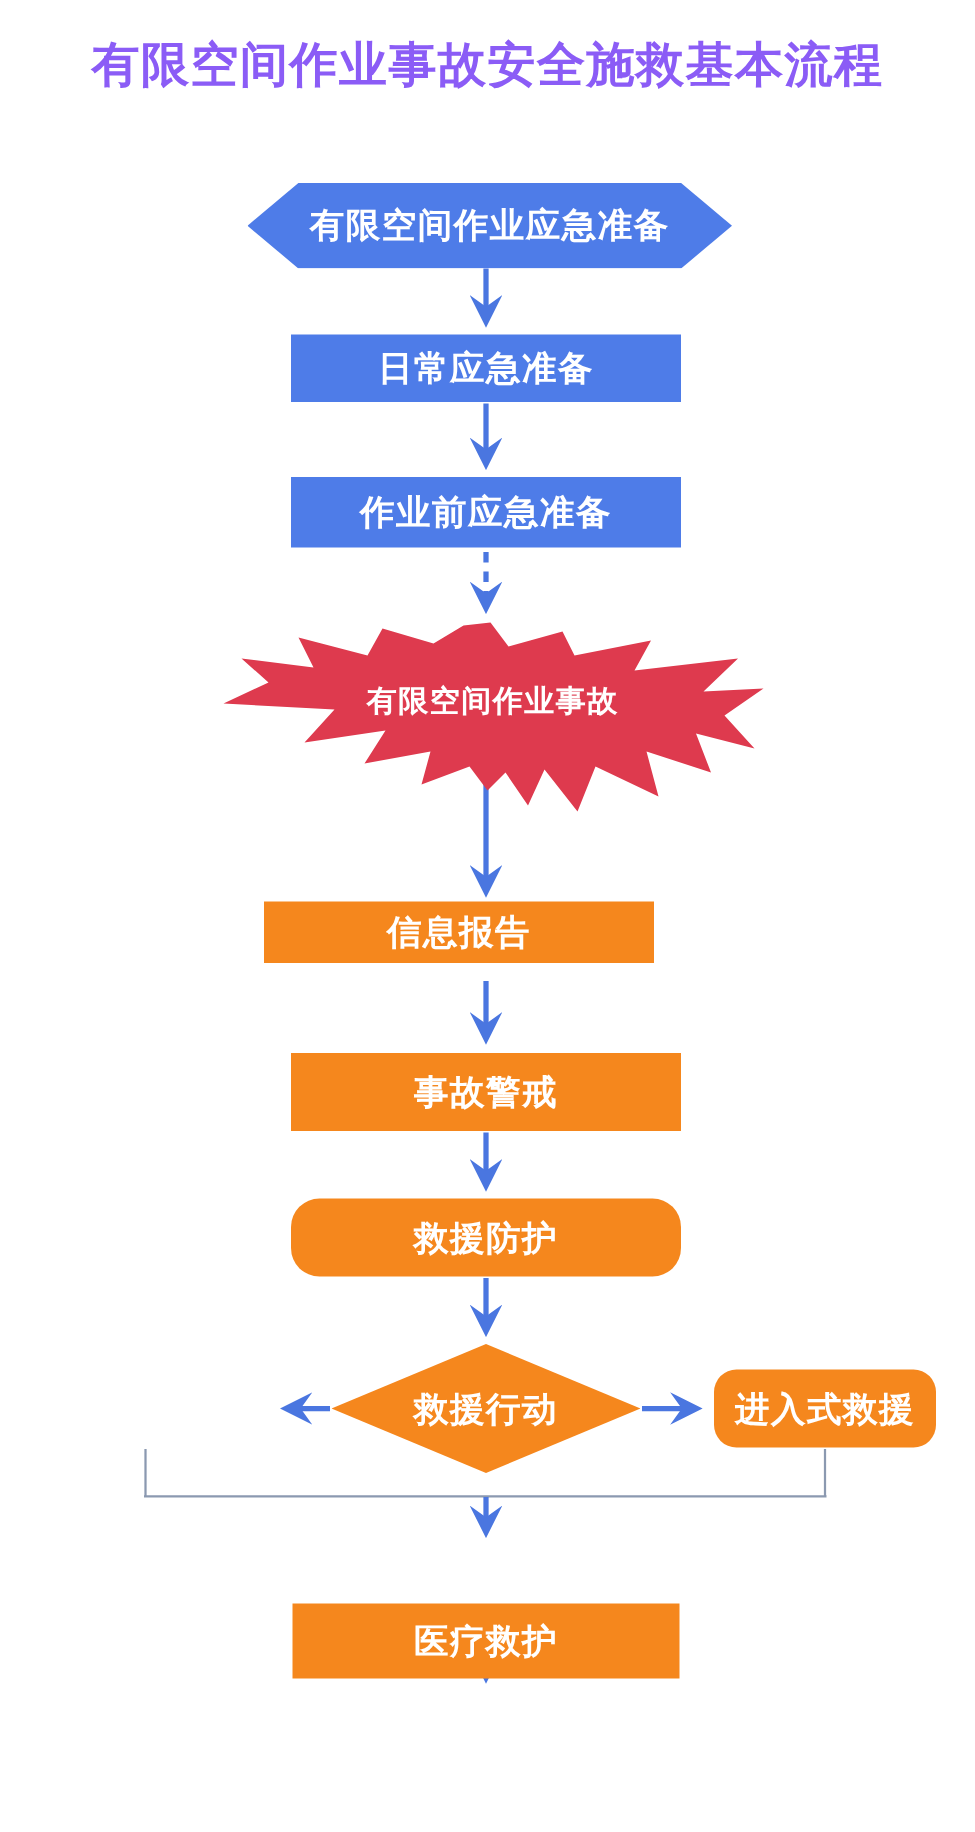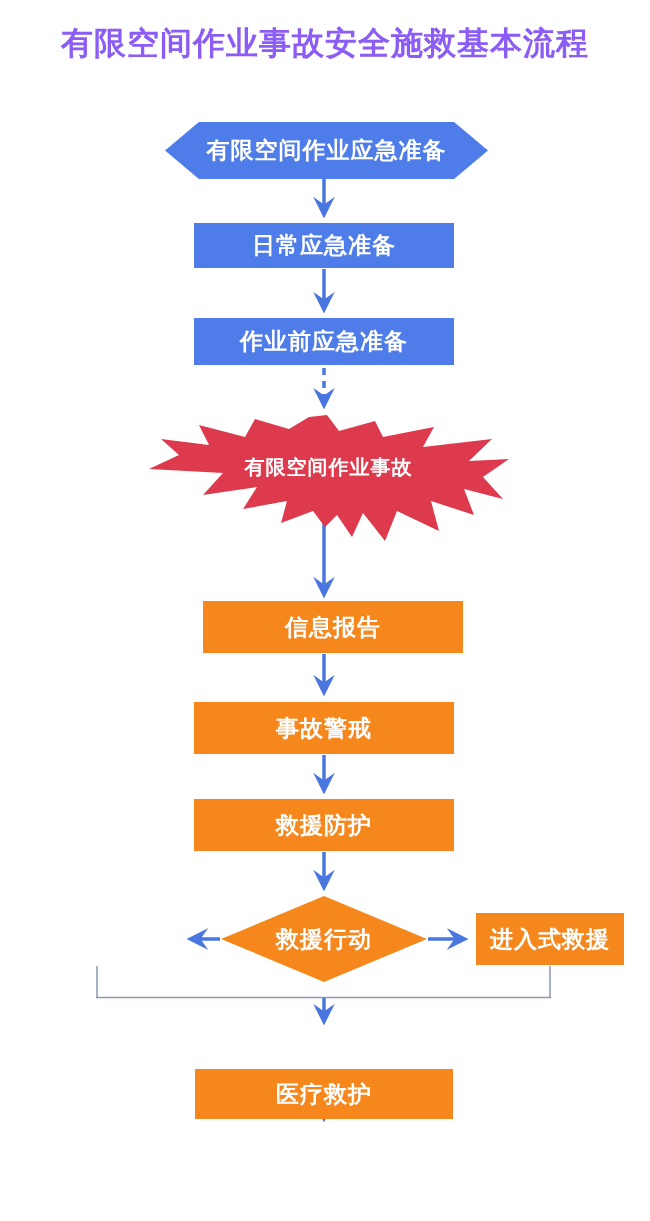--- a/index.html
+++ b/index.html
@@ -21,29 +21,29 @@
   .hexagon{
     left:165px;top:122px;width:323px;height:57px;
     clip-path:polygon(0% 50%,10.5% 0%,89.5% 0%,100% 50%,89.5% 100%,10.5% 100%);
   }
   .rect-daily{left:194px;top:223px;width:260px;height:45px;}
   .rect-prework{left:194px;top:318px;width:260px;height:47px;}
   .starburst-label{
     left:147px;top:413px;width:363px;height:128px;
     font-size:20px;transform:translateY(-10px);background:transparent;
   }
-  .rect-report{left:203px;top:601px;width:260px;height:52px;}
+  .rect-report{left:176px;top:601px;width:260px;height:41px;}
   .rect-alert{left:194px;top:702px;width:260px;height:52px;}
-  .rect-protect{left:194px;top:799px;width:260px;height:52px;}
+  .rect-protect{left:194px;top:799px;width:260px;height:52px;border-radius:19px;}
   .diamond{
     left:221px;top:896px;width:206px;height:86px;
     clip-path:polygon(50% 0%,100% 50%,50% 100%,0% 50%);
   }
   .rect-nonentry{left:15px;top:913px;width:164px;height:52px;}
-  .rect-entry{left:476px;top:913px;width:148px;height:52px;}
+  .rect-entry{left:476px;top:913px;width:148px;height:52px;border-radius:15px;}
   .rect-medical{left:195px;top:1031px;width:258px;height:50px;margin-top:38px;}
   .pill{left:162px;top:1128px;width:325px;height:54px;border-radius:27px;}
 </style>
 </head>
 <body>
 
 <div id="canvas">
 
   <div id="page-title">有限空间作业事故安全施救基本流程</div>
 

